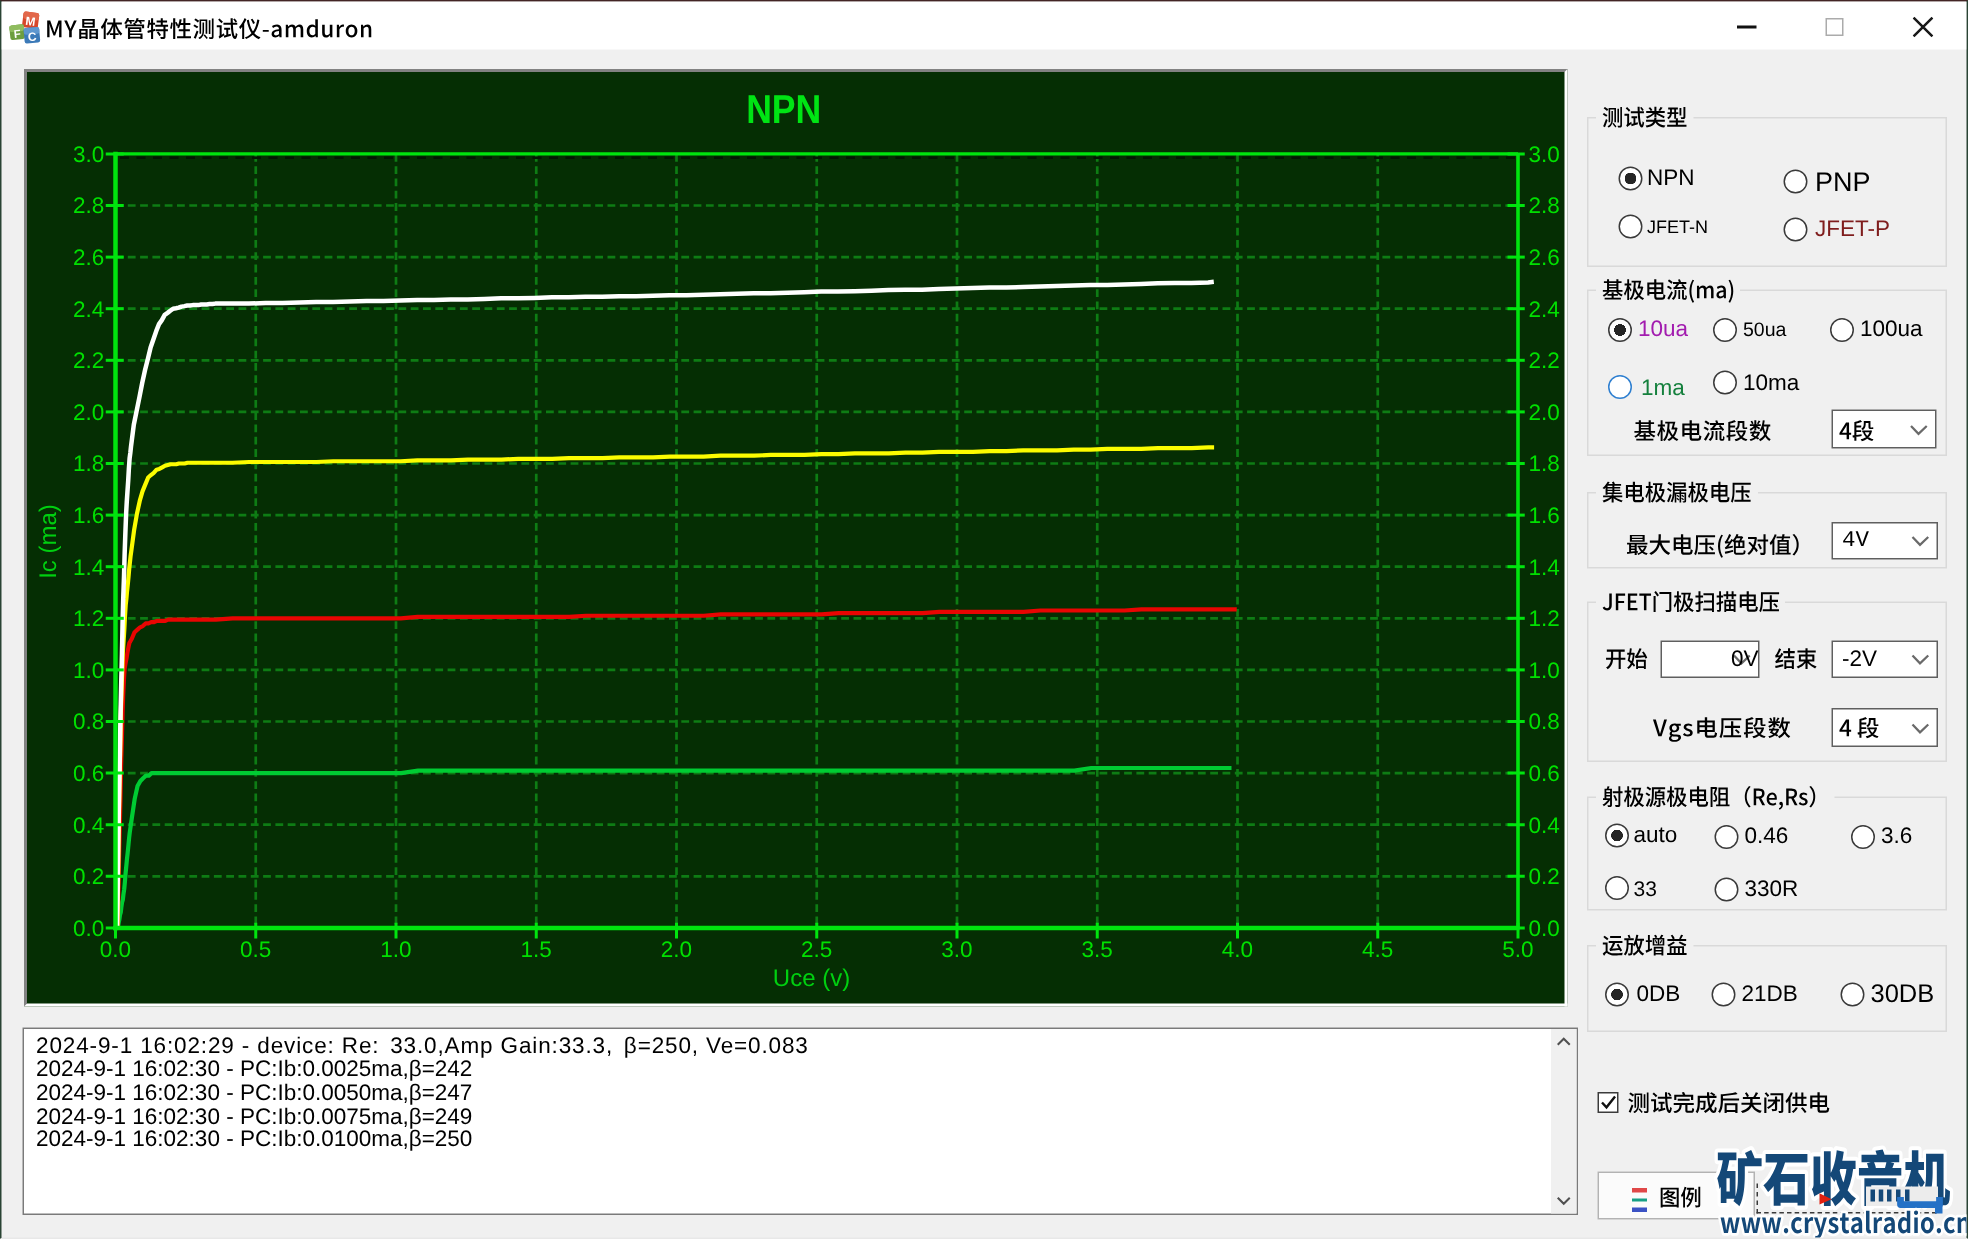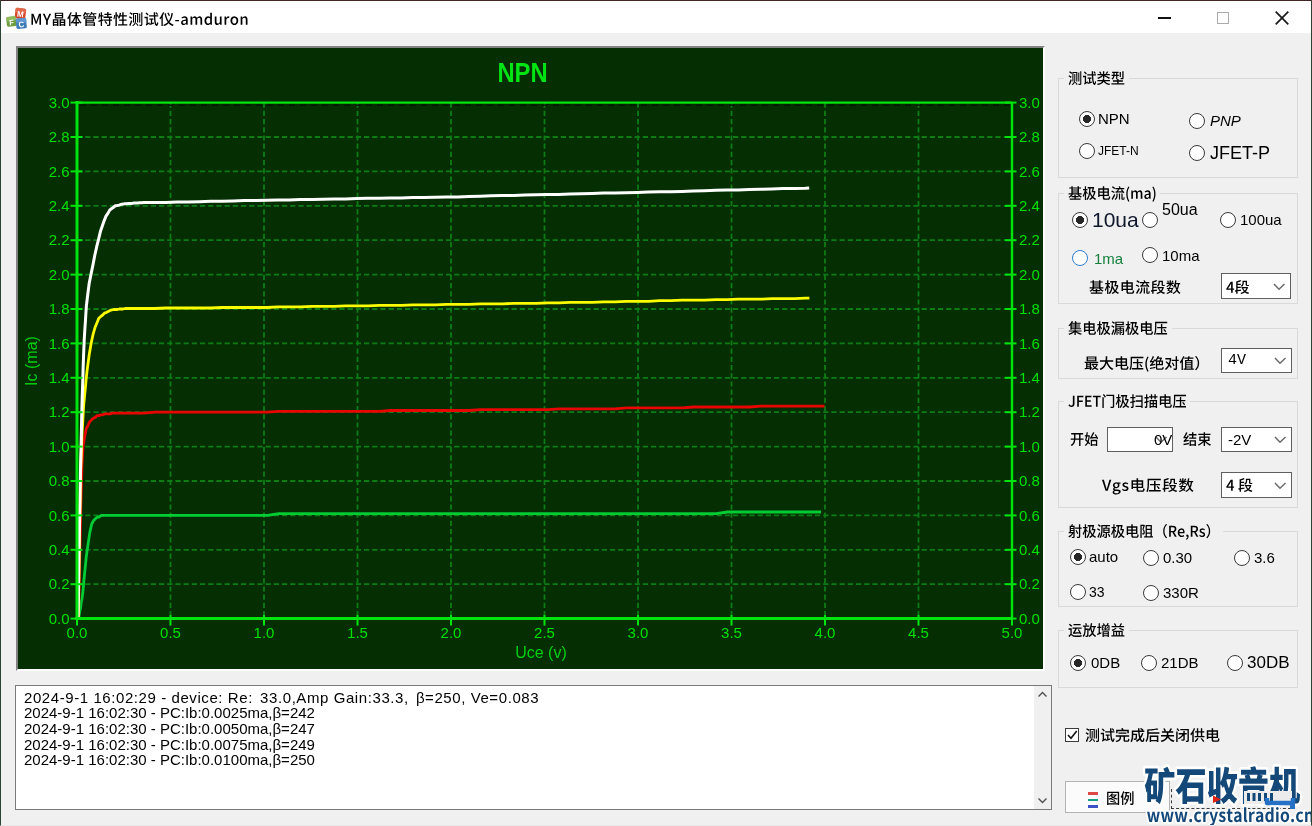--- a/index.html
+++ b/index.html
@@ -196,29 +196,29 @@
     <path transform="translate(2.0,17.8) scale(0.014250,-0.015000)" fill="#000" d="M170 590H404V521H170ZM170 453H404V384H170ZM256 845 352 833Q338 797 323 762Q308 727 295 702L216 715Q228 743 240 780Q251 816 256 845ZM118 733H409V659H203V264H118ZM378 733H466V14Q466 -20 457 -40Q448 -59 427 -70Q404 -80 368 -82Q333 -85 281 -85Q278 -68 270 -44Q261 -20 252 -4Q287 -5 318 -6Q348 -6 359 -5Q370 -4 374 0Q378 4 378 15ZM327 306 411 283Q374 214 322 154Q271 93 211 44Q151 -5 87 -42Q81 -33 70 -20Q58 -7 46 6Q34 19 25 26Q88 56 145 100Q202 143 249 195Q296 247 327 306ZM502 620H962V529H502ZM767 839H857V28Q857 -12 846 -34Q836 -55 811 -66Q786 -76 744 -80Q702 -83 639 -83Q636 -64 627 -38Q618 -12 608 7Q654 5 692 5Q731 5 743 5Q756 6 762 11Q767 16 767 29ZM525 420 599 451Q624 415 648 373Q671 331 690 290Q708 250 718 218L638 182Q629 214 612 256Q594 298 572 341Q549 384 525 420ZM47 314H419V231H47Z M1056 654H1371V566H1056ZM1182 844H1268V-83H1182ZM1183 593 1236 572Q1225 511 1208 446Q1191 381 1170 318Q1148 256 1124 202Q1099 148 1073 110Q1068 123 1060 140Q1052 158 1042 174Q1033 191 1026 203Q1051 236 1074 282Q1098 327 1119 380Q1140 432 1156 487Q1172 542 1183 593ZM1266 546Q1274 536 1292 510Q1309 485 1328 454Q1348 424 1364 398Q1381 373 1388 361L1332 296Q1324 316 1310 346Q1295 376 1279 408Q1263 440 1248 468Q1232 495 1222 512ZM1491 745 1581 741Q1575 602 1562 480Q1550 359 1526 256Q1503 153 1464 68Q1424 -18 1364 -85Q1357 -78 1342 -68Q1328 -57 1312 -46Q1297 -36 1286 -30Q1365 49 1408 164Q1450 279 1468 426Q1486 572 1491 745ZM1384 781H1761V694H1384ZM1716 515H1864V432H1689ZM1843 515H1860L1877 518L1934 495Q1905 349 1849 236Q1793 123 1716 44Q1640 -36 1549 -85Q1543 -74 1532 -60Q1520 -46 1507 -33Q1494 -20 1483 -14Q1572 30 1644 100Q1717 171 1768 270Q1819 370 1843 496ZM1557 499Q1591 386 1648 286Q1706 187 1787 112Q1868 37 1971 -4Q1961 -13 1949 -26Q1937 -40 1926 -54Q1915 -69 1908 -81Q1800 -33 1718 49Q1635 131 1576 240Q1516 348 1476 475ZM1744 781H1836Q1823 723 1806 659Q1790 595 1774 536Q1758 477 1744 432H1654Q1670 478 1686 538Q1702 598 1718 662Q1733 726 1744 781Z M2364 794H2954V708H2364ZM2335 794H2427V518Q2427 452 2422 374Q2417 296 2403 214Q2389 133 2362 56Q2335 -20 2291 -82Q2282 -74 2268 -64Q2253 -55 2238 -46Q2223 -36 2211 -32Q2254 27 2278 97Q2303 167 2315 241Q2327 315 2331 386Q2335 457 2335 518ZM2559 397V323H2832V397ZM2559 536V463H2832V536ZM2475 606H2920V252H2475ZM2502 204 2586 180Q2571 144 2550 106Q2529 68 2507 34Q2485 -1 2464 -27Q2456 -19 2442 -10Q2429 -2 2414 6Q2400 15 2390 20Q2421 56 2452 106Q2482 155 2502 204ZM2786 181 2868 213Q2887 183 2907 148Q2927 112 2945 79Q2963 46 2975 21L2887 -18Q2878 8 2860 42Q2843 77 2824 114Q2804 150 2786 181ZM2647 702 2752 682Q2736 648 2718 616Q2700 583 2686 560L2610 582Q2620 608 2630 642Q2641 676 2647 702ZM2646 285H2736V9Q2736 -23 2728 -42Q2721 -60 2698 -70Q2675 -80 2640 -82Q2606 -84 2558 -83Q2555 -66 2548 -43Q2541 -20 2533 -2Q2564 -3 2592 -3Q2620 -3 2629 -3Q2646 -3 2646 12ZM2082 768 2137 834Q2163 820 2195 801Q2227 782 2256 764Q2285 746 2304 732L2247 656Q2229 671 2200 690Q2171 710 2140 731Q2109 752 2082 768ZM2033 498 2088 565Q2114 552 2146 534Q2178 517 2208 500Q2237 483 2256 469L2200 393Q2182 407 2153 426Q2124 444 2092 464Q2061 483 2033 498ZM2051 -19Q2072 21 2098 74Q2124 128 2150 188Q2176 247 2198 305L2275 253Q2255 200 2232 143Q2208 86 2184 32Q2160 -23 2136 -71Z M3056 654H3371V566H3056ZM3182 844H3268V-83H3182ZM3183 593 3236 572Q3225 511 3208 446Q3191 381 3170 318Q3148 256 3124 202Q3099 148 3073 110Q3068 123 3060 140Q3052 158 3042 174Q3033 191 3026 203Q3051 236 3074 282Q3098 327 3119 380Q3140 432 3156 487Q3172 542 3183 593ZM3266 546Q3274 536 3292 510Q3309 485 3328 454Q3348 424 3364 398Q3381 373 3388 361L3332 296Q3324 316 3310 346Q3295 376 3279 408Q3263 440 3248 468Q3232 495 3222 512ZM3491 745 3581 741Q3575 602 3562 480Q3550 359 3526 256Q3503 153 3464 68Q3424 -18 3364 -85Q3357 -78 3342 -68Q3328 -57 3312 -46Q3297 -36 3286 -30Q3365 49 3408 164Q3450 279 3468 426Q3486 572 3491 745ZM3384 781H3761V694H3384ZM3716 515H3864V432H3689ZM3843 515H3860L3877 518L3934 495Q3905 349 3849 236Q3793 123 3716 44Q3640 -36 3549 -85Q3543 -74 3532 -60Q3520 -46 3507 -33Q3494 -20 3483 -14Q3572 30 3644 100Q3717 171 3768 270Q3819 370 3843 496ZM3557 499Q3591 386 3648 286Q3706 187 3787 112Q3868 37 3971 -4Q3961 -13 3949 -26Q3937 -40 3926 -54Q3915 -69 3908 -81Q3800 -33 3718 49Q3635 131 3576 240Q3516 348 3476 475ZM3744 781H3836Q3823 723 3806 659Q3790 595 3774 536Q3758 477 3744 432H3654Q3670 478 3686 538Q3702 598 3718 662Q3733 726 3744 781Z M4165 484H4824V396H4165ZM4442 841H4543V97Q4543 67 4548 52Q4552 37 4566 32Q4581 26 4610 26Q4618 26 4637 26Q4656 26 4680 26Q4705 26 4729 26Q4753 26 4772 26Q4792 26 4802 26Q4829 26 4843 39Q4857 52 4864 86Q4870 120 4873 182Q4891 169 4918 158Q4946 146 4967 140Q4961 63 4946 17Q4930 -29 4898 -49Q4867 -69 4809 -69Q4801 -69 4780 -69Q4758 -69 4732 -69Q4705 -69 4678 -69Q4651 -69 4630 -69Q4609 -69 4601 -69Q4540 -69 4505 -55Q4470 -41 4456 -4Q4442 33 4442 99ZM4178 699H4870V182H4178V274H4773V607H4178ZM4119 699H4217V122H4119Z M5338 35H5966V-52H5338ZM5493 545H5834V459H5493ZM5493 294H5834V208H5493ZM5446 790H5885V-14H5791V703H5536V-14H5446ZM5081 804H5326V719H5170V-82H5081ZM5309 804H5325L5339 807L5401 771Q5378 709 5352 639Q5325 569 5299 511Q5354 450 5372 396Q5389 343 5389 297Q5389 252 5379 221Q5369 190 5346 173Q5334 164 5320 160Q5305 155 5289 152Q5273 151 5255 150Q5237 150 5219 151Q5218 168 5212 192Q5206 216 5196 233Q5213 231 5228 231Q5242 231 5253 232Q5272 233 5285 241Q5296 248 5300 266Q5305 283 5305 306Q5304 345 5287 394Q5270 444 5216 501Q5230 534 5244 572Q5257 610 5269 648Q5281 686 5292 720Q5302 754 5309 778Z M6681 380Q6681 482 6706 569Q6732 656 6777 728Q6822 800 6879 858L6955 822Q6900 765 6859 698Q6818 630 6794 552Q6771 473 6771 380Q6771 288 6794 209Q6818 130 6859 63Q6900 -4 6955 -62L6879 -98Q6822 -40 6777 32Q6732 104 6706 192Q6681 279 6681 380Z M7097 0V737H7338Q7414 737 7474 716Q7534 696 7569 650Q7604 603 7604 523Q7604 446 7569 396Q7534 346 7474 322Q7414 297 7338 297H7213V0ZM7213 390H7324Q7404 390 7446 424Q7489 457 7489 523Q7489 590 7446 616Q7404 643 7324 643H7213ZM7499 0 7316 328 7402 395 7630 0Z M7973 -14Q7898 -14 7837 20Q7776 55 7740 120Q7704 184 7704 275Q7704 342 7725 396Q7746 449 7782 486Q7818 524 7863 544Q7908 564 7955 564Q8028 564 8078 532Q8128 499 8154 440Q8180 382 8180 304Q8180 287 8178 272Q8177 256 8174 245H7817Q7822 193 7844 156Q7867 118 7904 98Q7940 77 7987 77Q8024 77 8056 88Q8088 99 8118 118L8158 45Q8120 20 8074 3Q8027 -14 7973 -14ZM7816 325H8080Q8080 395 8048 434Q8017 473 7957 473Q7923 473 7893 456Q7863 439 7842 406Q7822 373 7816 325Z M8301 -200 8275 -135Q8327 -113 8356 -76Q8385 -40 8384 5L8376 97L8424 21Q8414 10 8401 6Q8388 1 8373 1Q8343 1 8320 20Q8296 40 8296 75Q8296 109 8320 129Q8343 149 8376 149Q8419 149 8442 116Q8465 83 8465 25Q8465 -54 8422 -112Q8378 -171 8301 -200Z M8617 0V737H8858Q8934 737 8994 716Q9054 696 9089 650Q9124 603 9124 523Q9124 446 9089 396Q9054 346 8994 322Q8934 297 8858 297H8733V0ZM8733 390H8844Q8924 390 8966 424Q9009 457 9009 523Q9009 590 8966 616Q8924 643 8844 643H8733ZM9019 0 8836 328 8922 395 9150 0Z M9412 -14Q9356 -14 9300 8Q9245 30 9205 63L9260 138Q9296 109 9334 92Q9371 74 9415 74Q9464 74 9488 96Q9511 117 9511 148Q9511 173 9494 190Q9476 207 9448 220Q9420 232 9390 243Q9353 257 9318 276Q9282 296 9259 326Q9236 357 9236 403Q9236 450 9260 486Q9283 522 9327 543Q9371 564 9432 564Q9487 564 9532 545Q9578 526 9610 499L9557 428Q9528 449 9498 462Q9468 476 9435 476Q9389 476 9367 456Q9345 437 9345 408Q9345 385 9361 370Q9377 355 9404 344Q9430 333 9460 321Q9489 311 9518 298Q9546 284 9569 266Q9592 247 9606 220Q9621 194 9621 155Q9621 109 9597 70Q9573 31 9527 8Q9481 -14 9412 -14Z M9975 380Q9975 279 9950 192Q9924 104 9879 32Q9834 -40 9777 -98L9701 -62Q9756 -4 9797 63Q9838 130 9862 209Q9885 288 9885 380Q9885 473 9862 552Q9838 630 9797 698Q9756 765 9701 822L9777 858Q9834 800 9879 728Q9924 656 9950 569Q9975 482 9975 380Z"></path>
   </svg>
 <div class="gb" style="left:1057px;top:629px;width:240px;height:58px"></div>
 <div class="a" style="left:1063px;top:621px;width:65px;height:16px;background:#f0f0f0"></div>
 <svg style="position:absolute;left:1065.0px;top:616.8px;" width="61" height="26">
     <path transform="translate(2.0,17.8) scale(0.014250,-0.015000)" fill="#000" d="M380 787H888V698H380ZM313 561H957V473H313ZM684 401 763 437Q793 389 826 334Q860 279 890 227Q921 175 940 137L855 93Q838 132 809 186Q780 239 747 296Q714 352 684 401ZM262 498V84H170V410H38V498ZM62 738 125 798Q153 779 186 755Q220 731 252 708Q283 686 303 669L238 600Q219 618 188 642Q158 667 124 692Q91 717 62 738ZM227 122Q250 122 273 106Q296 89 338 64Q388 33 454 24Q519 16 602 16Q643 16 691 18Q739 19 790 22Q840 25 887 29Q934 33 973 38Q968 24 961 5Q954 -14 950 -33Q945 -52 944 -66Q917 -68 876 -70Q834 -72 786 -73Q737 -74 688 -75Q639 -76 599 -76Q505 -76 440 -64Q375 -53 322 -23Q292 -5 266 14Q241 33 225 33Q209 33 188 15Q167 -3 144 -31Q121 -59 97 -91L32 -1Q66 35 100 62Q135 90 168 106Q200 122 227 122ZM378 116Q375 127 370 144Q364 161 357 180Q350 198 344 211Q359 214 372 229Q385 244 400 266Q408 277 422 302Q436 327 454 362Q472 396 489 435Q506 474 519 515L624 485Q600 428 568 370Q537 312 504 260Q470 209 437 169V167Q437 167 428 162Q419 157 408 148Q396 140 387 132Q378 123 378 116ZM378 116 375 191 430 224 856 256Q859 237 865 213Q871 189 875 174Q752 162 668 154Q584 146 532 141Q480 136 450 132Q420 128 404 124Q388 121 378 116Z M1200 825 1283 847Q1298 815 1312 778Q1327 740 1335 714L1248 687Q1242 715 1228 754Q1213 793 1200 825ZM1042 686H1485V598H1042ZM1206 480H1388V394H1206ZM1356 480H1446Q1446 480 1446 472Q1446 465 1446 456Q1446 446 1445 440Q1443 318 1440 233Q1438 148 1434 94Q1430 39 1424 8Q1417 -22 1407 -36Q1394 -54 1380 -62Q1365 -70 1344 -73Q1326 -76 1297 -76Q1268 -77 1236 -75Q1234 -56 1228 -31Q1222 -6 1212 12Q1239 9 1262 8Q1286 8 1298 8Q1308 8 1315 11Q1322 14 1328 22Q1334 31 1338 58Q1343 84 1346 134Q1349 185 1352 266Q1354 346 1356 462ZM1586 660H1966V572H1586ZM1603 845 1700 829Q1682 731 1655 638Q1628 545 1592 465Q1556 385 1509 325Q1502 335 1489 349Q1476 363 1462 377Q1448 391 1437 399Q1480 451 1512 522Q1543 593 1566 676Q1589 758 1603 845ZM1803 609 1896 599Q1871 429 1823 298Q1775 168 1694 73Q1612 -22 1486 -87Q1482 -76 1472 -60Q1463 -44 1452 -29Q1441 -14 1432 -4Q1550 50 1624 134Q1699 219 1741 338Q1783 456 1803 609ZM1628 584Q1652 450 1694 334Q1737 219 1806 133Q1876 47 1976 1Q1966 -9 1954 -23Q1941 -37 1930 -52Q1918 -68 1911 -81Q1804 -25 1732 70Q1661 165 1617 292Q1573 419 1546 570ZM1151 641H1241V395Q1241 313 1230 230Q1220 147 1188 68Q1156 -11 1090 -81Q1078 -66 1058 -49Q1038 -32 1020 -20Q1079 44 1106 114Q1134 185 1142 257Q1151 329 1151 396Z M2050 602H2334V515H2050ZM2150 832H2238V161H2150ZM2036 139Q2092 156 2171 184Q2250 213 2331 243L2349 159Q2276 129 2202 100Q2128 70 2066 45ZM2436 811 2515 844Q2537 818 2558 786Q2578 755 2588 731L2505 691Q2495 716 2476 750Q2456 783 2436 811ZM2770 847 2869 815Q2842 776 2814 736Q2786 695 2762 667L2689 696Q2703 717 2718 744Q2734 770 2748 797Q2762 824 2770 847ZM2606 668H2677V393H2606ZM2479 166H2832V98H2479ZM2478 36H2831V-34H2478ZM2421 307H2870V-82H2781V236H2508V-82H2421ZM2448 635V425H2835V635ZM2371 699H2915V361H2371ZM2469 593 2520 611Q2542 579 2561 540Q2580 501 2586 472L2532 450Q2525 479 2508 519Q2490 559 2469 593ZM2762 611 2822 589Q2802 552 2780 514Q2757 476 2738 449L2691 468Q2703 488 2716 513Q2730 538 2742 564Q2754 590 2762 611Z M3044 31H3957V-53H3044ZM3060 651H3939V567H3060ZM3168 335H3838V-3H3749V254H3640V-3H3553V254H3446V-3H3359V254H3253V-3H3168ZM3214 808 3295 843Q3326 805 3356 759Q3386 713 3401 679L3316 636Q3307 660 3290 690Q3274 719 3254 750Q3234 782 3214 808ZM3700 844 3796 815Q3768 769 3738 722Q3707 676 3680 643L3601 671Q3618 694 3637 724Q3656 755 3672 786Q3689 818 3700 844ZM3586 471 3634 537Q3671 524 3714 508Q3756 492 3798 474Q3841 457 3878 440Q3916 423 3943 409L3892 333Q3866 348 3829 366Q3792 384 3750 402Q3709 421 3666 438Q3623 456 3586 471ZM3344 539 3410 492Q3374 463 3322 430Q3271 397 3217 368Q3163 338 3116 317Q3106 333 3090 356Q3075 378 3060 393Q3106 408 3160 432Q3213 457 3262 485Q3312 513 3344 539Z"></path>
   </svg>
 <div class="rd sel" style="left:1077.5px;top:110px"></div>
 <div class="t" style="left:1097px;top:109px;font-size:15px;color:#000;">NPN</div>
 <div class="rd" style="left:1187.5px;top:112px"></div>
-<div class="t" style="left:1209px;top:111px;font-size:15px;color:#000;font-style:italic;">PNP</div>
+<div class="t" style="left:1209px;top:111px;font-size:18px;color:#000;">PNP</div>
 <div class="rd" style="left:1077.5px;top:142px"></div>
 <div class="t" style="left:1097px;top:141px;font-size:12px;color:#000;">JFET-N</div>
 <div class="rd" style="left:1187.5px;top:144px"></div>
-<div class="t" style="left:1209px;top:143px;font-size:18px;color:#000000;">JFET-P</div>
+<div class="t" style="left:1209px;top:143px;font-size:15px;color:#7f1d1d;">JFET-P</div>
 <div class="rd sel" style="left:1070.5px;top:211px"></div>
-<div class="t" style="left:1091px;top:210px;font-size:21px;color:#0f172a;">10ua</div>
+<div class="t" style="left:1091px;top:210px;font-size:15px;color:#a21caf;">10ua</div>
 <div class="rd" style="left:1140.5px;top:211px"></div>
-<div class="t" style="left:1161px;top:200px;font-size:16px;color:#000;">50ua</div>
+<div class="t" style="left:1161px;top:210px;font-size:13px;color:#000;">50ua</div>
 <div class="rd" style="left:1219px;top:211px"></div>
 <div class="t" style="left:1239px;top:210px;font-size:15px;color:#000;text-align:center;">100ua</div>
 <div class="rd blu" style="left:1070.5px;top:249px"></div>
 <div class="t" style="left:1093px;top:249px;font-size:15px;color:#15803d;text-align:center;">1ma</div>
 <div class="rd" style="left:1140.5px;top:246px"></div>
 <div class="t" style="left:1161px;top:246px;font-size:15px;color:#000;">10ma</div>
 <svg style="position:absolute;left:1086.0px;top:274.2px;" width="96" height="26">
     <path transform="translate(2.0,17.8) scale(0.015000,-0.015000)" fill="#000" d="M89 757H915V679H89ZM123 22H884V-57H123ZM291 622H707V554H291ZM291 495H707V427H291ZM40 367H960V288H40ZM257 187H744V110H257ZM236 844H330V324H236ZM673 843H769V323H673ZM450 261H546V-23H450ZM292 345 371 315Q341 263 296 216Q251 168 198 130Q146 92 91 67Q85 78 74 91Q63 104 52 117Q40 130 30 139Q82 159 132 190Q181 222 223 262Q265 303 292 345ZM712 345Q739 304 780 266Q821 229 871 199Q921 169 972 150Q963 142 950 129Q938 116 928 102Q917 88 910 77Q857 100 806 138Q754 175 711 221Q668 267 638 316Z M1081 654H1396V566H1081ZM1207 844H1293V-83H1207ZM1208 593 1261 572Q1250 511 1233 446Q1216 381 1194 318Q1173 256 1148 202Q1124 148 1098 110Q1093 123 1085 140Q1077 158 1068 174Q1058 191 1051 203Q1076 236 1100 282Q1123 327 1144 380Q1165 432 1181 487Q1197 542 1208 593ZM1291 546Q1299 536 1316 510Q1334 485 1354 454Q1373 424 1390 398Q1406 373 1413 361L1357 296Q1349 316 1334 346Q1320 376 1304 408Q1288 440 1272 468Q1257 495 1247 512ZM1516 745 1606 741Q1600 602 1588 480Q1575 359 1552 256Q1528 153 1488 68Q1449 -18 1389 -85Q1382 -78 1368 -68Q1353 -57 1338 -46Q1322 -36 1311 -30Q1390 49 1432 164Q1475 279 1493 426Q1511 572 1516 745ZM1409 781H1786V694H1409ZM1741 515H1889V432H1714ZM1868 515H1885L1902 518L1959 495Q1930 349 1874 236Q1818 123 1742 44Q1665 -36 1574 -85Q1568 -74 1556 -60Q1545 -46 1532 -33Q1519 -20 1508 -14Q1597 30 1670 100Q1742 171 1793 270Q1844 370 1868 496ZM1582 499Q1616 386 1674 286Q1731 187 1812 112Q1893 37 1996 -4Q1986 -13 1974 -26Q1962 -40 1951 -54Q1940 -69 1933 -81Q1825 -33 1742 49Q1660 131 1600 240Q1541 348 1501 475ZM1769 781H1861Q1848 723 1832 659Q1815 595 1799 536Q1783 477 1769 432H1679Q1695 478 1711 538Q1727 598 1742 662Q1758 726 1769 781Z M2215 484H2874V396H2215ZM2492 841H2593V97Q2593 67 2598 52Q2602 37 2616 32Q2631 26 2660 26Q2668 26 2687 26Q2706 26 2730 26Q2755 26 2779 26Q2803 26 2822 26Q2842 26 2852 26Q2879 26 2893 39Q2907 52 2914 86Q2920 120 2923 182Q2941 169 2968 158Q2996 146 3017 140Q3011 63 2996 17Q2980 -29 2948 -49Q2917 -69 2859 -69Q2851 -69 2830 -69Q2808 -69 2782 -69Q2755 -69 2728 -69Q2701 -69 2680 -69Q2659 -69 2651 -69Q2590 -69 2555 -55Q2520 -41 2506 -4Q2492 33 2492 99ZM2228 699H2920V182H2228V274H2823V607H2228ZM2169 699H2267V122H2169Z M3396 718H4021V633H3396ZM3647 359H3730V-41H3647ZM3473 359H3558V258Q3558 217 3554 173Q3549 129 3534 84Q3518 40 3488 -2Q3458 -44 3407 -80Q3400 -70 3388 -58Q3377 -47 3364 -36Q3351 -25 3340 -18Q3400 23 3428 71Q3456 119 3464 168Q3473 217 3473 261ZM3786 588 3857 630Q3888 598 3921 558Q3954 519 3983 482Q4012 445 4030 415L3953 366Q3938 395 3910 434Q3882 472 3850 512Q3817 553 3786 588ZM3820 359H3908V45Q3908 31 3909 24Q3910 16 3912 13Q3914 11 3918 10Q3922 9 3926 9Q3930 9 3937 9Q3944 9 3949 9Q3954 9 3959 10Q3964 11 3967 13Q3972 17 3976 39Q3977 51 3978 78Q3978 104 3979 138Q3991 128 4010 118Q4028 108 4044 103Q4043 70 4040 36Q4038 1 4034 -13Q4025 -42 4004 -55Q3995 -61 3980 -64Q3966 -67 3953 -67Q3943 -67 3927 -67Q3911 -67 3902 -67Q3887 -67 3870 -62Q3853 -57 3842 -46Q3830 -35 3825 -16Q3820 3 3820 51ZM3429 391Q3428 402 3424 419Q3419 436 3414 453Q3409 470 3406 480Q3421 483 3442 490Q3463 496 3478 509Q3488 519 3508 542Q3527 565 3550 594Q3573 623 3594 650Q3615 677 3627 694H3733Q3714 669 3689 636Q3664 602 3637 567Q3610 532 3584 500Q3558 469 3538 448Q3538 448 3527 444Q3516 441 3500 435Q3484 429 3468 422Q3451 414 3440 406Q3429 399 3429 391ZM3429 391 3427 459 3481 489 3926 514Q3928 496 3933 474Q3938 452 3942 437Q3814 428 3728 422Q3641 416 3586 412Q3532 407 3502 404Q3471 401 3455 398Q3439 394 3429 391ZM3630 824 3717 845Q3734 810 3750 770Q3766 729 3773 700L3681 676Q3676 705 3661 746Q3646 788 3630 824ZM3155 764 3208 832Q3239 817 3272 797Q3306 777 3336 756Q3366 734 3385 715L3329 640Q3310 658 3281 680Q3252 703 3218 725Q3185 747 3155 764ZM3111 488 3161 558Q3193 546 3228 528Q3264 511 3296 492Q3327 473 3348 456L3295 377Q3276 395 3244 415Q3213 435 3178 454Q3144 474 3111 488ZM3133 -8Q3160 30 3193 83Q3226 136 3260 196Q3294 255 3323 312L3393 249Q3367 197 3336 140Q3306 84 3274 30Q3243 -24 3213 -72Z M4687 806H4866V725H4687ZM4563 392H4928V311H4563ZM4247 604H4518V521H4247ZM4248 400H4516V317H4248ZM4674 319Q4706 239 4761 174Q4816 110 4893 65Q4970 20 5066 -2Q5056 -12 5045 -26Q5034 -40 5024 -56Q5014 -71 5007 -83Q4855 -40 4754 58Q4653 155 4597 299ZM4129 166Q4180 173 4246 182Q4311 191 4384 202Q4458 212 4532 223L4537 142Q4433 124 4328 108Q4224 91 4144 77ZM4478 853 4554 781Q4509 761 4456 742Q4404 724 4350 708Q4296 693 4245 680Q4241 695 4232 716Q4222 737 4214 751Q4262 765 4310 782Q4359 799 4403 818Q4447 836 4478 853ZM4631 807H4718V682Q4718 636 4708 584Q4698 533 4669 486Q4640 438 4585 401Q4579 410 4567 422Q4555 433 4542 444Q4529 456 4519 462Q4568 494 4592 532Q4616 570 4624 610Q4631 649 4631 684ZM4907 392H4925L4941 395L5000 375Q4969 241 4904 150Q4839 59 4747 2Q4655 -56 4542 -88Q4537 -76 4529 -61Q4521 -46 4512 -32Q4502 -17 4493 -7Q4596 17 4680 66Q4764 115 4823 192Q4882 270 4907 378ZM4212 752 4303 720V-67H4212ZM4840 807H4928V561Q4928 540 4930 532Q4933 524 4944 524Q4950 524 4962 524Q4973 524 4984 524Q4996 524 5002 524Q5011 524 5026 526Q5041 527 5050 530Q5051 514 5052 492Q5054 471 5057 457Q5047 453 5032 452Q5018 451 5003 451Q4996 451 4982 451Q4968 451 4955 451Q4942 451 4935 451Q4896 451 4876 462Q4855 474 4848 498Q4840 523 4840 562Z M5191 328H5574V250H5191ZM5172 662H5657V586H5172ZM5560 828 5639 795Q5616 761 5592 728Q5569 694 5549 669L5488 697Q5501 715 5514 738Q5527 762 5539 786Q5551 809 5560 828ZM5371 845H5459V402H5371ZM5204 795 5272 823Q5293 793 5311 758Q5329 722 5335 696L5263 664Q5257 691 5240 728Q5223 764 5204 795ZM5374 631 5436 593Q5412 553 5374 512Q5336 470 5292 435Q5249 400 5207 376Q5199 392 5184 413Q5170 434 5157 447Q5198 464 5240 493Q5281 522 5316 558Q5352 594 5374 631ZM5447 608Q5460 601 5486 586Q5512 570 5542 552Q5571 535 5595 520Q5619 504 5629 497L5578 430Q5565 442 5542 461Q5519 480 5492 501Q5466 522 5442 540Q5417 558 5401 569ZM5733 654H6078V567H5733ZM5746 838 5833 826Q5819 727 5796 636Q5773 544 5742 466Q5710 387 5669 328Q5662 335 5649 347Q5636 359 5622 370Q5609 380 5599 387Q5639 439 5668 511Q5696 583 5716 666Q5735 750 5746 838ZM5928 602 6016 594Q5993 424 5948 294Q5904 165 5826 70Q5748 -24 5626 -88Q5622 -78 5613 -64Q5604 -49 5594 -34Q5584 -20 5575 -11Q5689 43 5760 127Q5832 211 5872 330Q5911 448 5928 602ZM5783 580Q5805 450 5845 336Q5885 222 5948 135Q6012 48 6101 -1Q6086 -13 6068 -36Q6050 -58 6039 -75Q5944 -17 5878 78Q5813 172 5772 296Q5730 421 5704 566ZM5222 151 5279 206Q5332 186 5390 158Q5448 129 5500 100Q5551 72 5587 47L5530 -15Q5495 11 5444 42Q5392 72 5334 101Q5276 130 5222 151ZM5544 328H5560L5575 331L5626 312Q5595 202 5533 124Q5471 47 5387 -2Q5303 -51 5203 -78Q5197 -62 5184 -40Q5171 -19 5160 -6Q5250 14 5328 56Q5407 97 5463 162Q5519 227 5544 316ZM5222 151Q5245 182 5268 223Q5291 264 5312 308Q5334 351 5349 390L5432 374Q5416 332 5394 288Q5372 244 5350 204Q5327 163 5307 132Z"></path>
   </svg>
 <div class="cmb" style="left:1220px;top:272px;width:70px;height:26px"></div>
@@ -258,21 +258,21 @@
 <div class="cmb" style="left:1220px;top:471px;width:71px;height:26px"></div>
 <svg class="a" style="left:1273px;top:480.5px" width="13" height="8">
     <path d="M1 1 L6 6.2 L11.5 1" fill="none" stroke="#6a6a6a" stroke-width="1.5"></path>
   </svg>
 <svg style="position:absolute;left:1223.0px;top:471.8px;" width="31" height="26">
     <path transform="translate(2.0,17.8) scale(0.015000,-0.015000)" fill="#000" d="M339 0V480Q339 510 341 552Q343 593 344 623H340Q326 595 312 566Q297 537 281 509L137 288H540V198H20V275L313 737H447V0Z M1382 806H1561V725H1382ZM1258 392H1623V311H1258ZM942 604H1213V521H942ZM943 400H1211V317H943ZM1369 319Q1401 239 1456 174Q1511 110 1588 65Q1665 20 1761 -2Q1751 -12 1740 -26Q1729 -40 1719 -56Q1709 -71 1702 -83Q1550 -40 1449 58Q1348 155 1292 299ZM824 166Q875 173 940 182Q1006 191 1080 202Q1153 212 1227 223L1232 142Q1128 124 1024 108Q919 91 839 77ZM1173 853 1249 781Q1204 761 1152 742Q1099 724 1045 708Q991 693 940 680Q936 695 926 716Q917 737 909 751Q957 765 1006 782Q1054 799 1098 818Q1142 836 1173 853ZM1326 807H1413V682Q1413 636 1403 584Q1393 533 1364 486Q1335 438 1280 401Q1274 410 1262 422Q1250 433 1237 444Q1224 456 1214 462Q1263 494 1287 532Q1311 570 1318 610Q1326 649 1326 684ZM1602 392H1620L1636 395L1695 375Q1664 241 1599 150Q1534 59 1442 2Q1350 -56 1237 -88Q1232 -76 1224 -61Q1216 -46 1206 -32Q1197 -17 1188 -7Q1291 17 1375 66Q1459 115 1518 192Q1577 270 1602 378ZM907 752 998 720V-67H907ZM1535 807H1623V561Q1623 540 1626 532Q1628 524 1639 524Q1645 524 1656 524Q1668 524 1680 524Q1691 524 1697 524Q1706 524 1721 526Q1736 527 1745 530Q1746 514 1748 492Q1749 471 1752 457Q1742 453 1728 452Q1713 451 1698 451Q1691 451 1677 451Q1663 451 1650 451Q1637 451 1630 451Q1591 451 1570 462Q1550 474 1542 498Q1535 523 1535 562Z"></path>
   </svg>
 <div class="rd sel" style="left:1068.5px;top:548px"></div>
 <div class="t" style="left:1088px;top:547px;font-size:15px;color:#000;">auto</div>
 <div class="rd" style="left:1141.5px;top:549px"></div>
-<div class="t" style="left:1162px;top:548px;font-size:15px;color:#000;">0.30</div>
+<div class="t" style="left:1162px;top:548px;font-size:15px;color:#000;">0.46</div>
 <div class="rd" style="left:1232.5px;top:549px"></div>
 <div class="t" style="left:1253px;top:548px;font-size:15px;color:#000;">3.6</div>
 <div class="rd" style="left:1068.5px;top:583px"></div>
 <div class="t" style="left:1088px;top:582px;font-size:14px;color:#000;">33</div>
 <div class="rd" style="left:1141.5px;top:584px"></div>
 <div class="t" style="left:1162px;top:583px;font-size:15px;color:#000;">330R</div>
 <div class="rd sel" style="left:1068.5px;top:654px"></div>
 <div class="t" style="left:1090px;top:653px;font-size:15px;color:#000;">0DB</div>
 <div class="rd" style="left:1139.5px;top:654px"></div>
 <div class="t" style="left:1160px;top:653px;font-size:15px;color:#000;">21DB</div>

